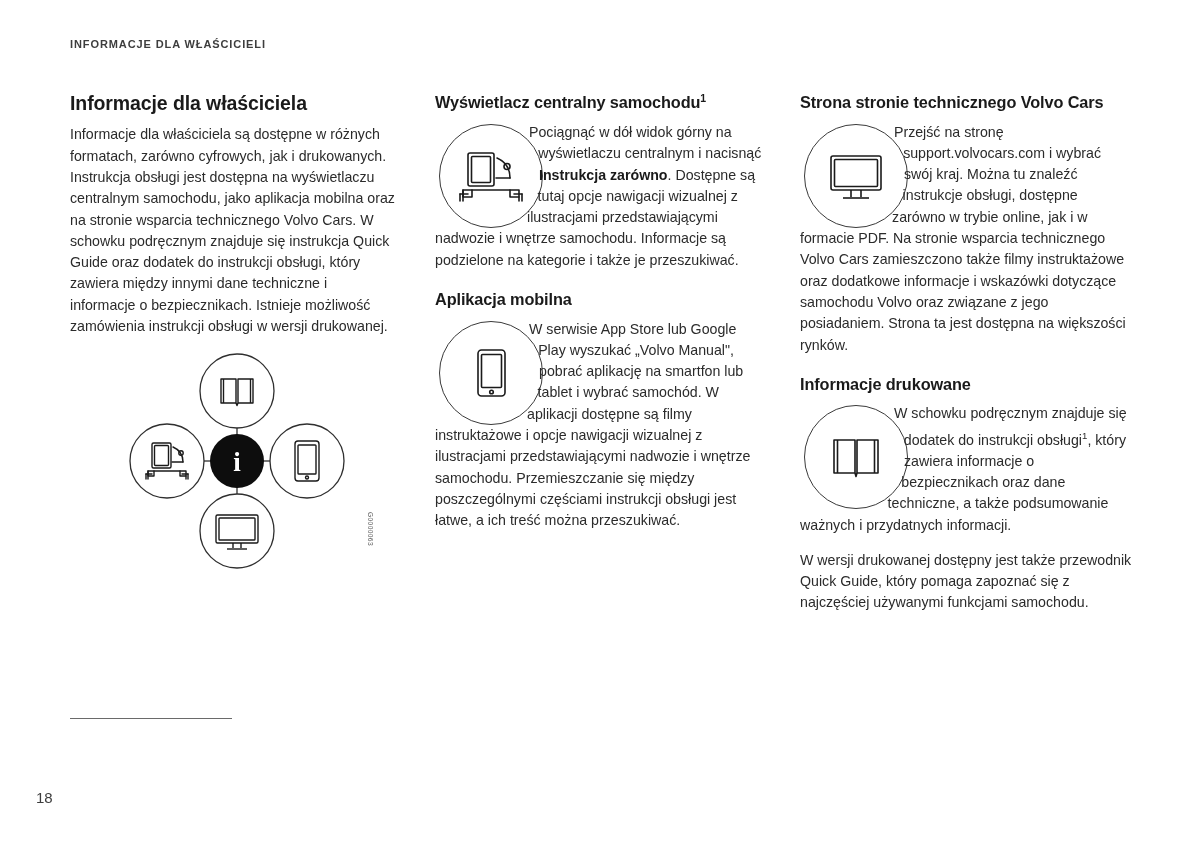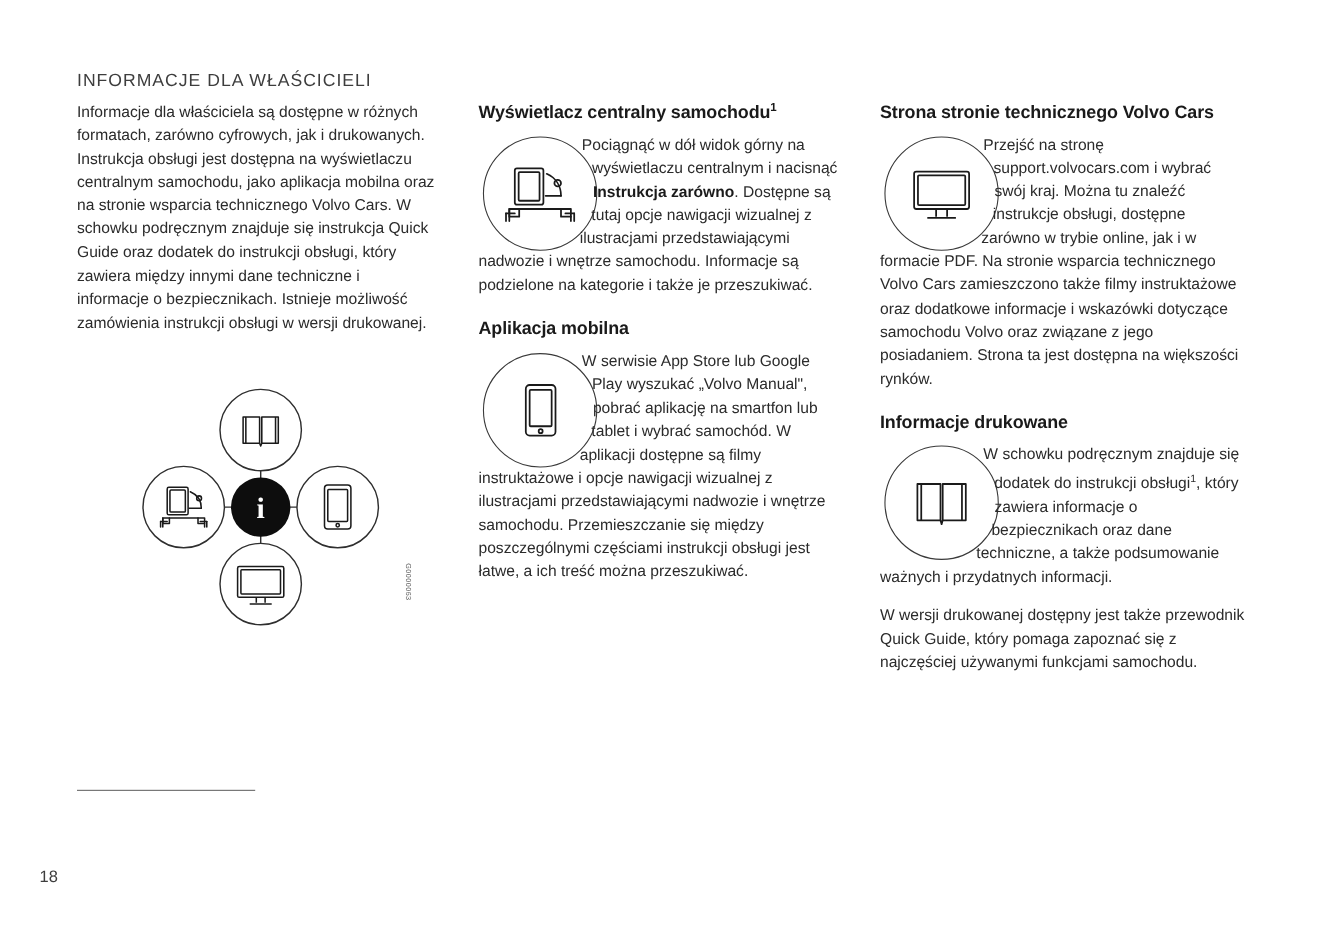--- a/index.html
+++ b/index.html
@@ -21,27 +21,26 @@
     width: 1200px;
     height: 845px;
     background: #fff;
   }
 
   
   .running-header {
     position: absolute;
     left: 70px;
     top: 38px;
-    font-size: 16px;
+    font-size: 11px;
     letter-spacing: 0.9px;
     color: #3d3d3d;
-    font-weight: 400;
+    font-weight: 700;
     text-transform: uppercase;
     white-space: nowrap;
-    margin-top: 27px;
   }
 
   
   .col {
     position: absolute;
     top: 92px;
   }
   .col-1 { left: 70px;  width: 325px; }
   .col-2 { left: 435px; width: 330px; }
   .col-3 { left: 800px; width: 333px; }
@@ -155,20 +154,21 @@
   }
 </style>
 </head>
 <body>
 
 <div class="page">
 
   <div class="running-header">INFORMACJE DLA WŁAŚCICIELI</div>
 
   <div class="col col-1">
+    <h1 class="section-title">Informacje dla właściciela</h1>
     <p class="body">Informacje dla właściciela są dostępne w różnych formatach, zarówno cyfrowych, jak i drukowanych. Instrukcja obsługi jest dostępna na wyświetlaczu centralnym samochodu, jako aplikacja mobilna oraz na stronie wsparcia technicznego Volvo Cars. W schowku podręcznym znajduje się instrukcja Quick Guide oraz dodatek do instrukcji obsługi, który zawiera między innymi dane techniczne i informacje o bezpiecznikach. Istnieje możliwość zamówienia instrukcji obsługi w wersji drukowanej.</p>
   </div>
 
   <div class="diagram">
     <svg width="218" height="218" viewBox="0 0 218 218" aria-hidden="true">
 
       <g stroke="#2f2f2f" stroke-width="1.3">
         <line x1="109" y1="72" x2="109" y2="92"></line>
         <line x1="109" y1="126" x2="109" y2="146"></line>
         <line x1="72" y1="109" x2="92" y2="109"></line>

